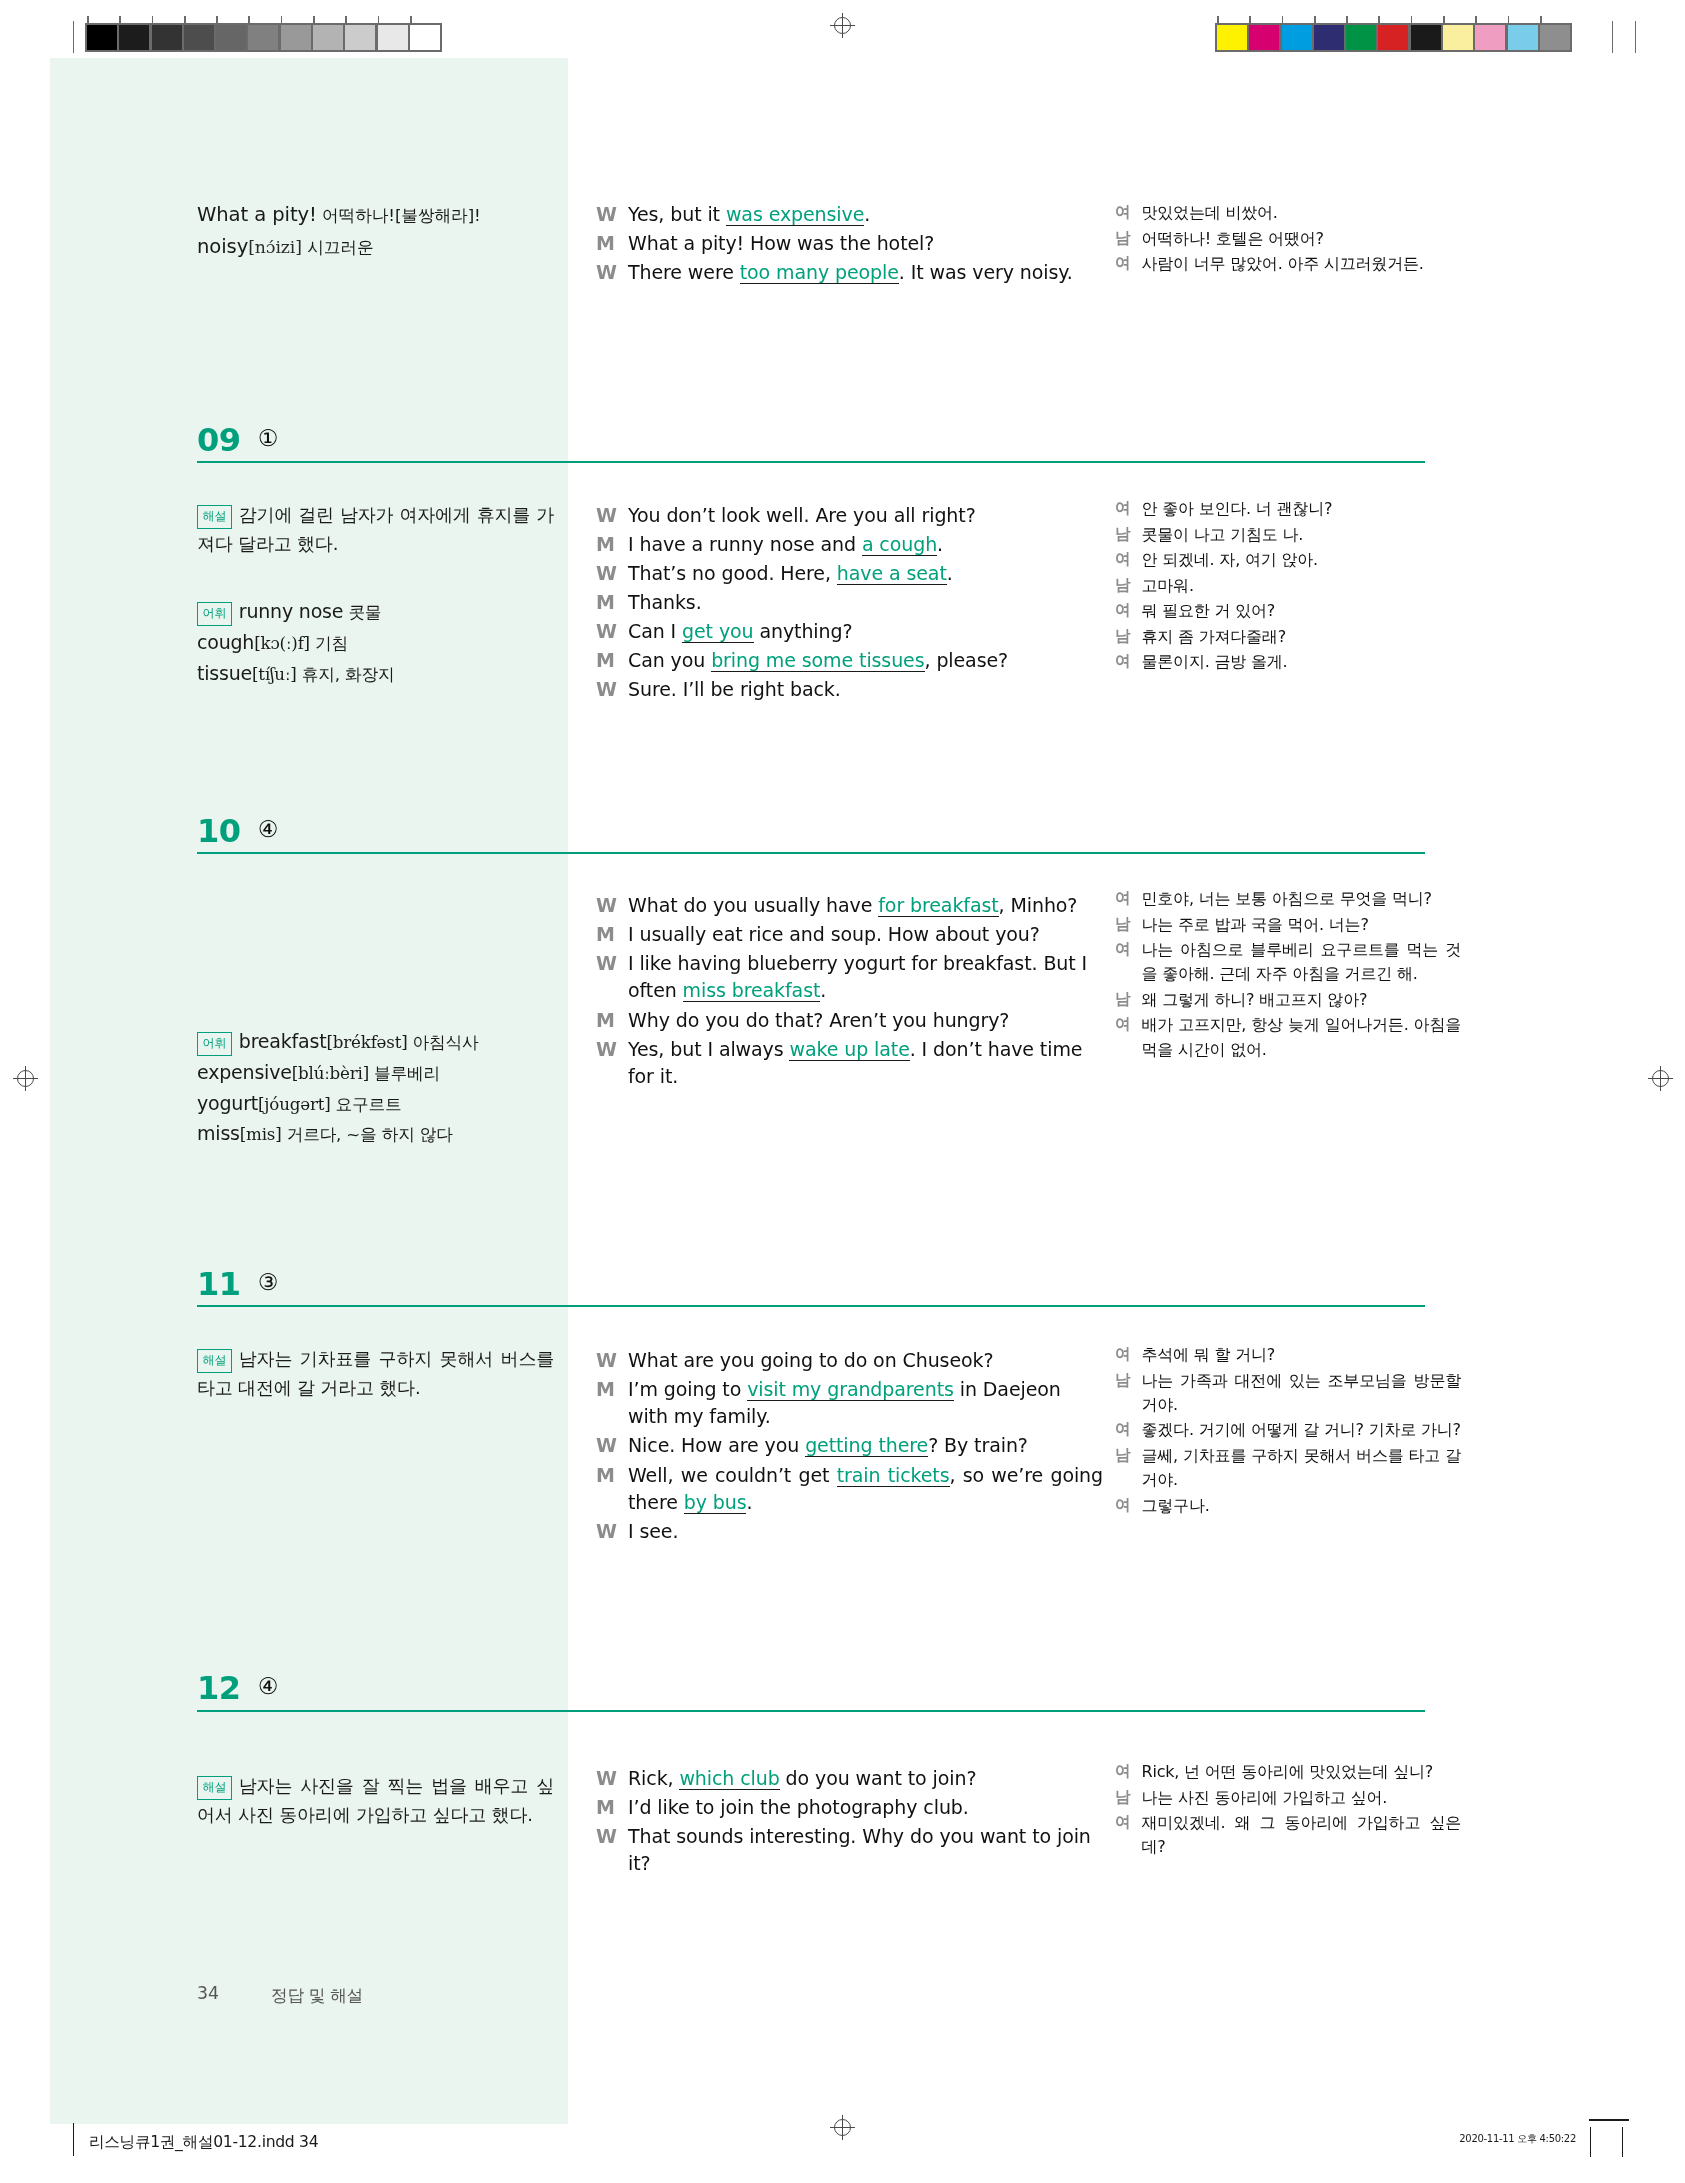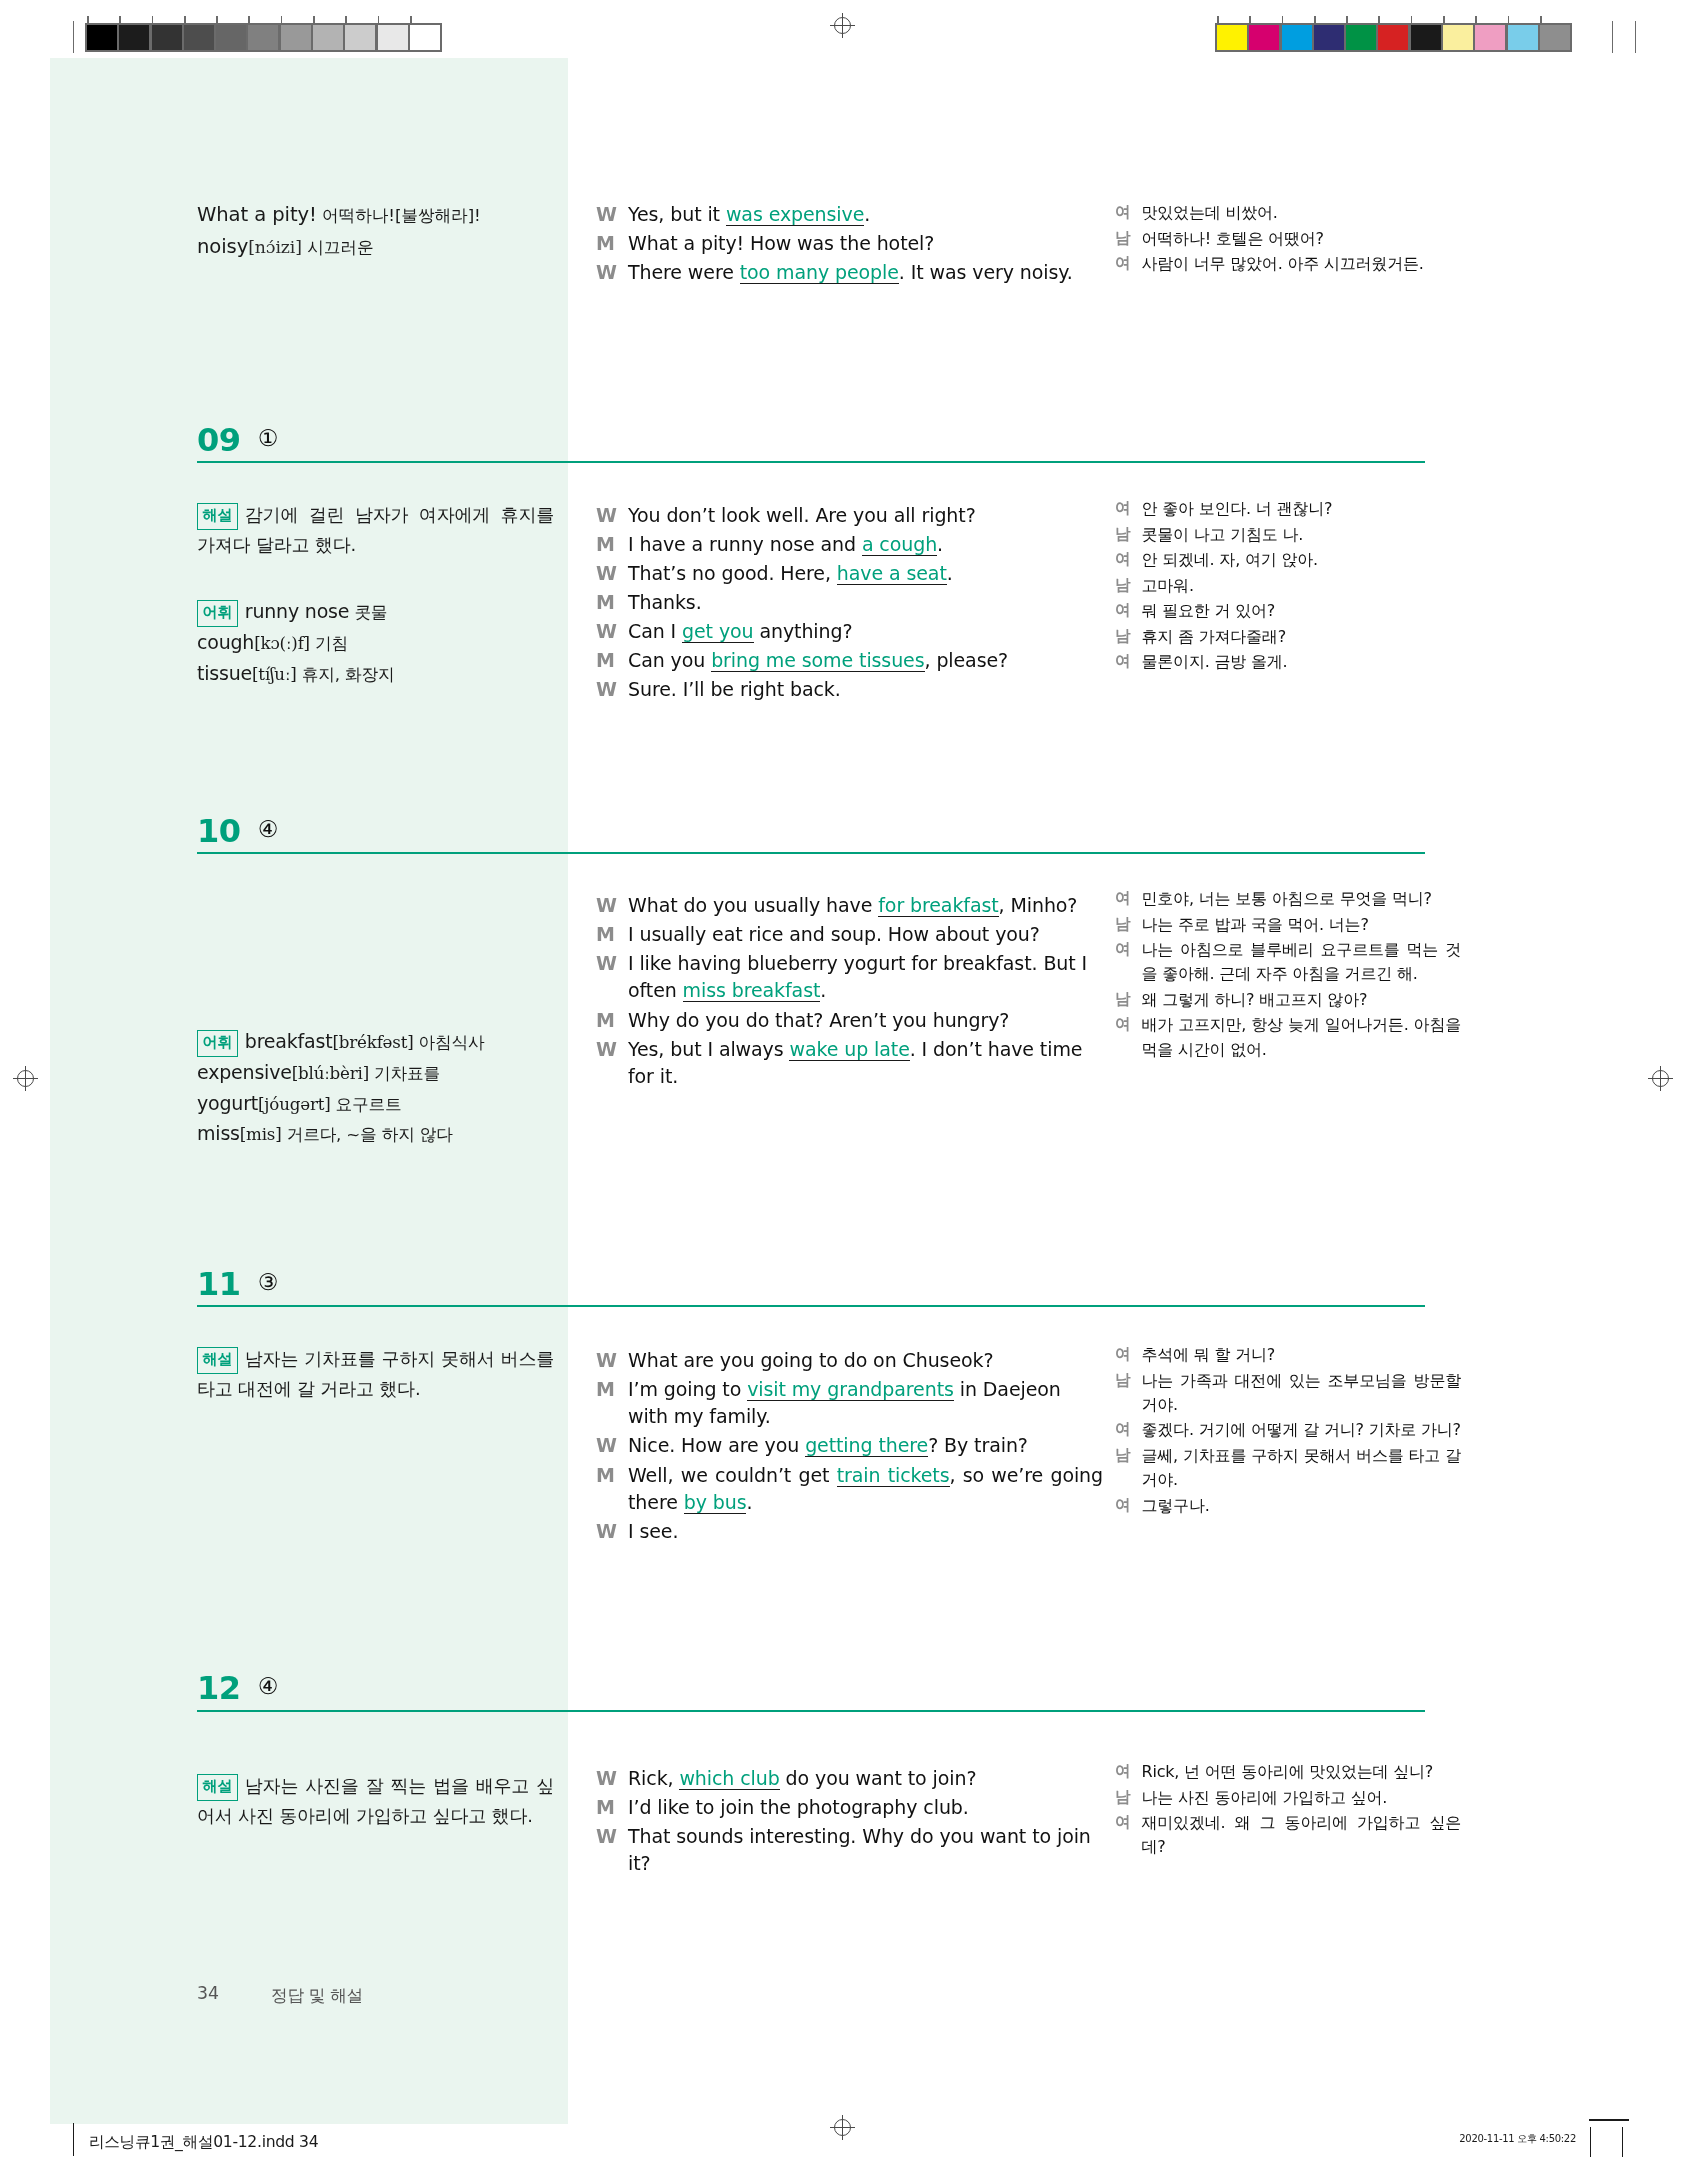--- a/index.html
+++ b/index.html
@@ -67,22 +67,22 @@
     display:inline-block;vertical-align:middle;margin-left:17.3px;
     font-size:23px;color:#111;line-height:1;position:relative;top:-1.2px;
   }
   .qrule{
     position:absolute;height:2.3px;background:#00a07c;
   }
 
   
   .tag{
     display:inline-block;border:1.2px solid #00a07c;color:#00a07c;
-    font-size:15px;line-height:1;padding:4px 4.6px 5.2px 4.6px;
-    margin-right:7px;vertical-align:0.6px;font-weight:700;
+    font-size:12px;line-height:1;padding:4px 4.6px 5.2px 4.6px;
+    margin-right:7px;vertical-align:0.6px;font-weight:400;
     background:transparent;white-space:nowrap;
   }
   .para{
     font-size:18px;line-height:1.62;color:#1a1a1a;
     text-align:justify;text-justify:inter-word;letter-spacing:-0.2px;
   }
   .vocab{
     font-size:18px;line-height:1.60;color:#1a1a1a;letter-spacing:-0.2px;
   }
   .vocab .w{font-size:19px;}
@@ -323,21 +323,21 @@
       </div>
       <div class="kline">
         <div class="kspk">여</div>
         <div class="kutt">물론이지. 금방 올게.</div>
       </div>
     </div>
     <div class="qhead" style="position: absolute; left: 197px; top: 812px; width: 357px;"><span class="qnum">10</span><span class="qans">④</span></div>
     <div class="qrule" style="left: 197px; top: 852px; width: 1228px;"></div>
     <div class="vocab" style="position: absolute; left: 197px; top: 1026px; width: 357px;">
       <div><span class="tag">어휘</span><span class="w">breakfast</span><span class="ipa">[brékfəst]</span><span class="ko"> 아침식사</span></div>
-      <div><span class="w">expensive</span><span class="ipa">[blúːbèri]</span><span class="ko"> 기차표를</span></div>
+      <div><span class="w">expensive</span><span class="ipa">[blúːbèri]</span><span class="ko"> 블루베리</span></div>
       <div><span class="w">yogurt</span><span class="ipa">[jóugərt]</span><span class="ko"> 요구르트</span></div>
       <div><span class="w">miss</span><span class="ipa">[mis]</span><span class="ko"> 거르다, ~을 하지 않다</span></div>
     </div>
     <div class="dlg" style="position: absolute; left: 596px; top: 892px; width: 507px;">
       <div class="line">
         <div class="spk">W</div>
         <div class="utt j"><span>What do you usually have </span><span class="hl">for breakfast</span><span>, Minho?</span></div>
       </div>
       <div class="line">
         <div class="spk">M</div>

